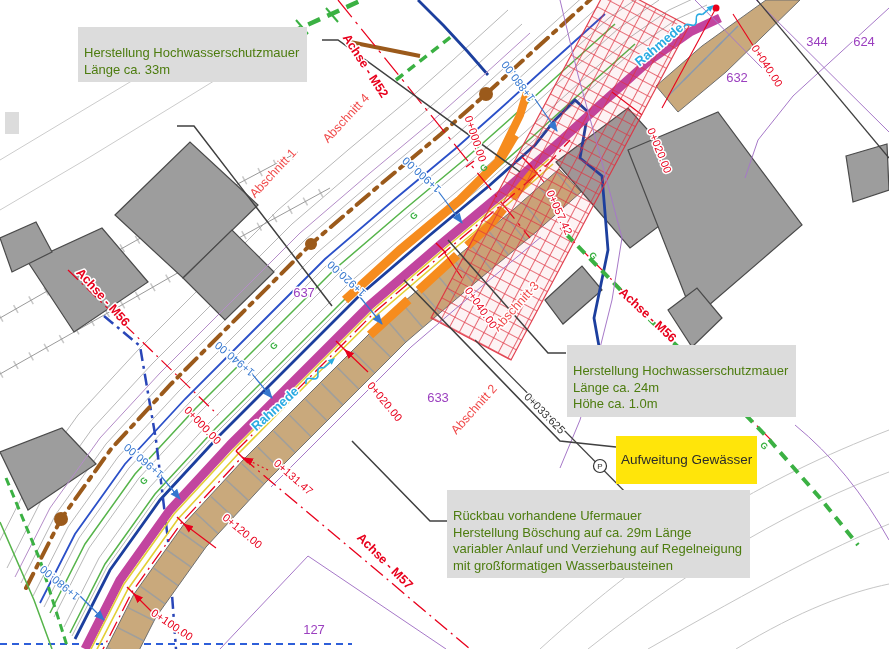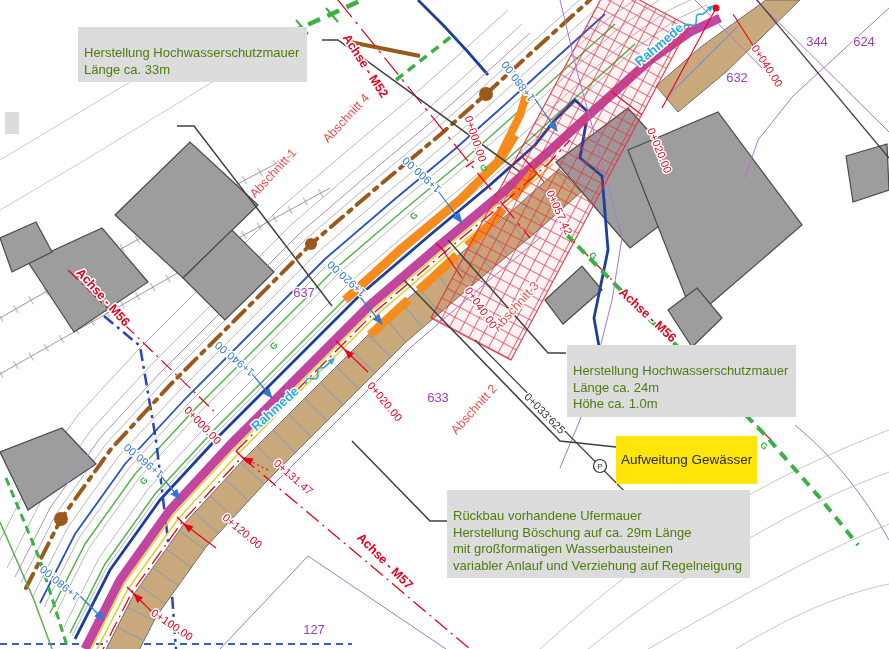--- a/index.html
+++ b/index.html
@@ -270,19 +270,19 @@
 
 <div class="box" style="left:567px;top:345px;">
   <div>Herstellung Hochwasserschutzmauer</div>
   <div>Länge ca. 24m</div>
   <div>Höhe ca. 1.0m</div>
 </div>
 
 <div class="box" style="left:447px;top:482px;margin-top:8px;">
   <div>Rückbau vorhandene Ufermauer</div>
   <div>Herstellung Böschung auf ca. 29m Länge</div>
+  <div>variabler Anlauf und Verziehung auf Regelneigung</div>
   <div>mit großformatigen Wasserbausteinen</div>
-  <div>variabler Anlauf und Verziehung auf Regelneigung</div>
 </div>
 
 <div class="hl" style="left:616px;top:436px;">Aufweitung Gewässer</div>
 
 </div>
 
 </body></html>

